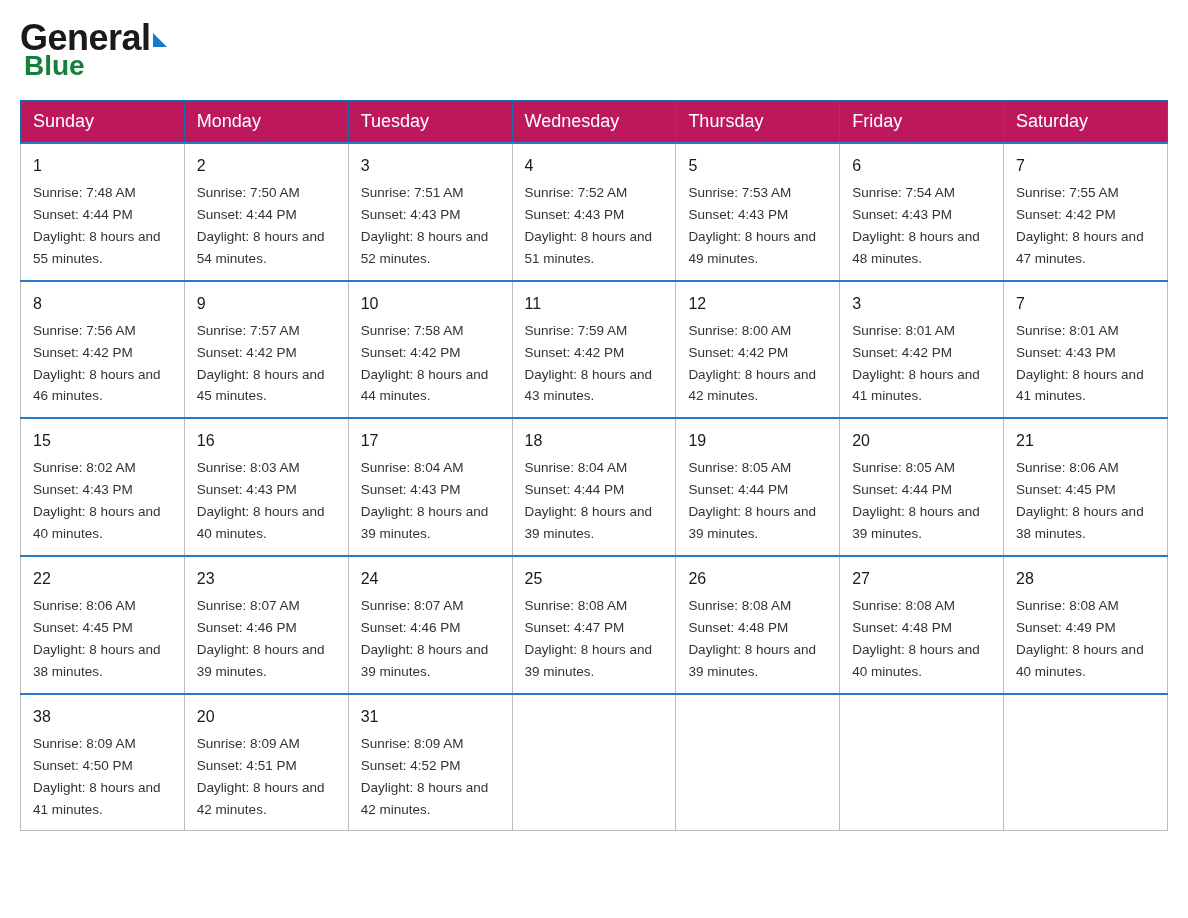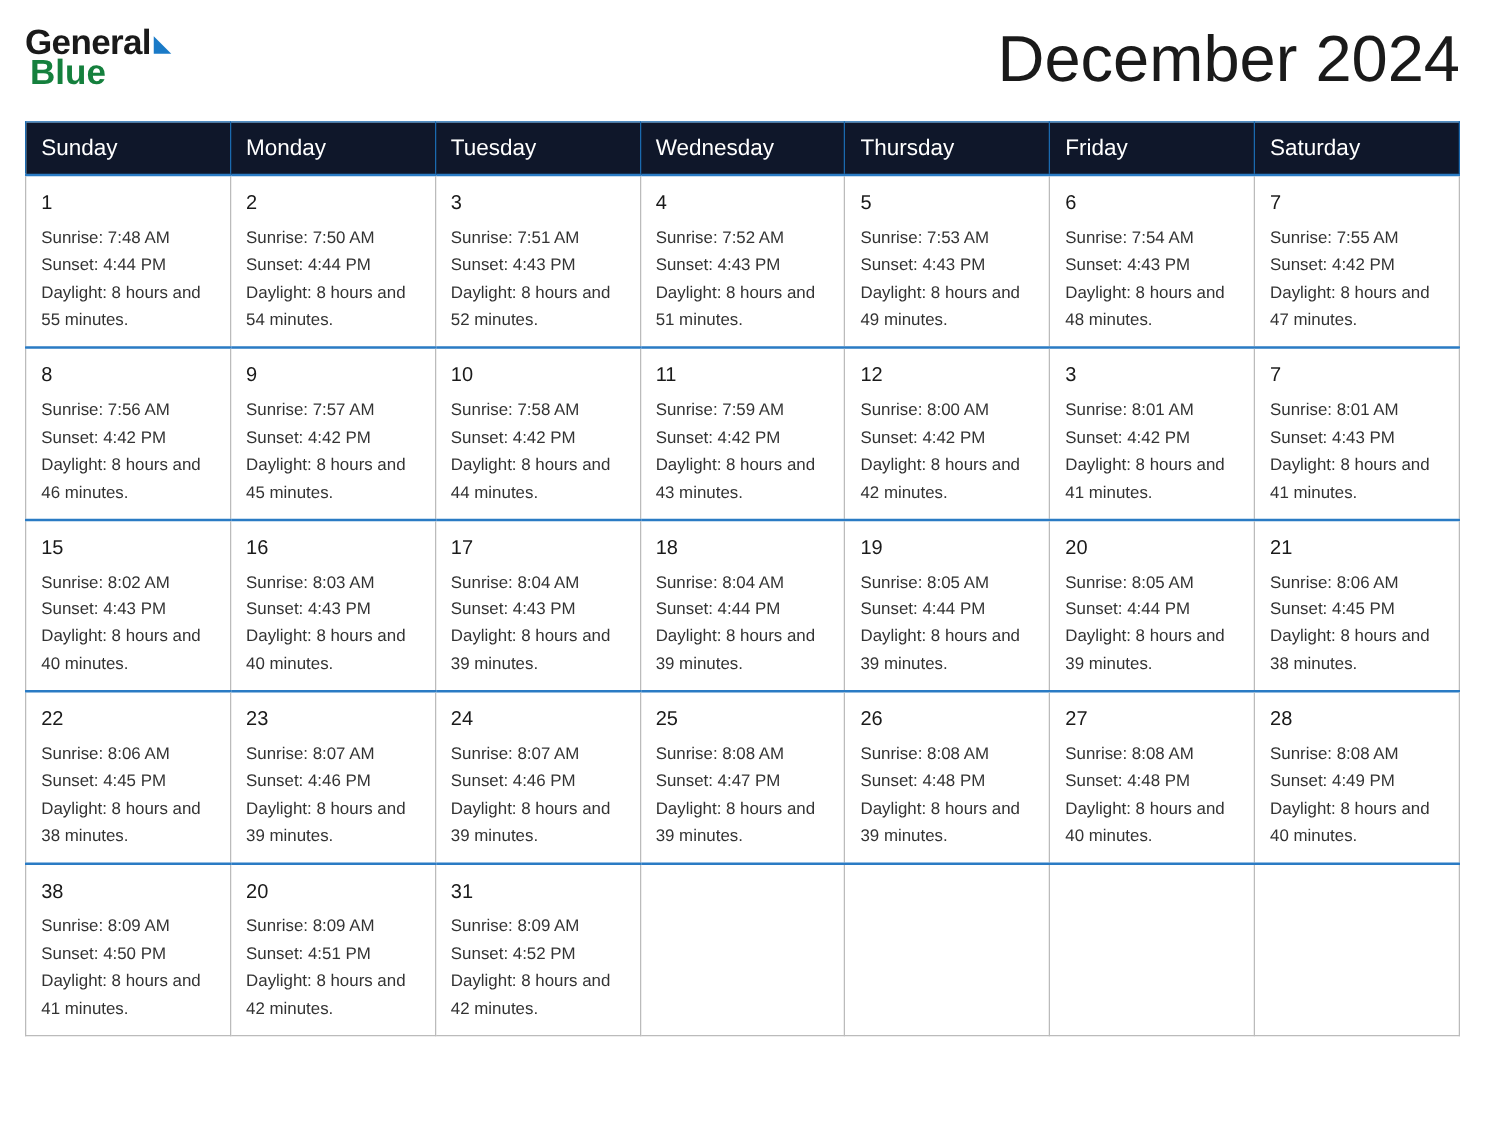--- a/index.html
+++ b/index.html
@@ -19,21 +19,21 @@
     .logo {
       display: flex;
       flex-direction: column;
       line-height: 1;
     }
     .logo-top {
       display: flex;
       align-items: center;
     }
     .logo-general {
-      font-size: 28px;
+      font-size: 36px;
       font-weight: bold;
       color: #1a1a1a;
       letter-spacing: -0.5px;
     }
     .logo-triangle {
       width: 0;
       height: 0;
       border-left: 14px solid #1a7ac7;
       border-top: 14px solid transparent;
       border-bottom: 0px solid transparent;
@@ -60,21 +60,21 @@
       font-size: 22px;
       color: #444;
       margin-top: 4px;
     }
     .calendar {
       width: 100%;
       border-collapse: collapse;
       border: 1px solid #999;
     }
     .calendar th {
-      background-color: #0f172a;
+      background-color: #be185d;
       color: #fff;
       font-size: 18px;
       font-weight: normal;
       padding: 10px 12px;
       text-align: left;
       border: 1px solid #1a6aaf;
     }
     .calendar td {
       vertical-align: top;
       padding: 10px 12px;
@@ -108,21 +108,20 @@
 
 <div class="header">
   <div class="logo">
     <div class="logo-top">
       <span class="logo-general">General</span>
       <div class="logo-triangle"></div>
     </div>
     <span class="logo-blue">Blue</span>
   </div>
   <div class="title-section">
-    <div class="month-title">December 2024</div>
   </div>
 </div>
 
 <table class="calendar">
   <thead>
     <tr>
       <th>Sunday</th>
       <th>Monday</th>
       <th>Tuesday</th>
       <th>Wednesday</th>

